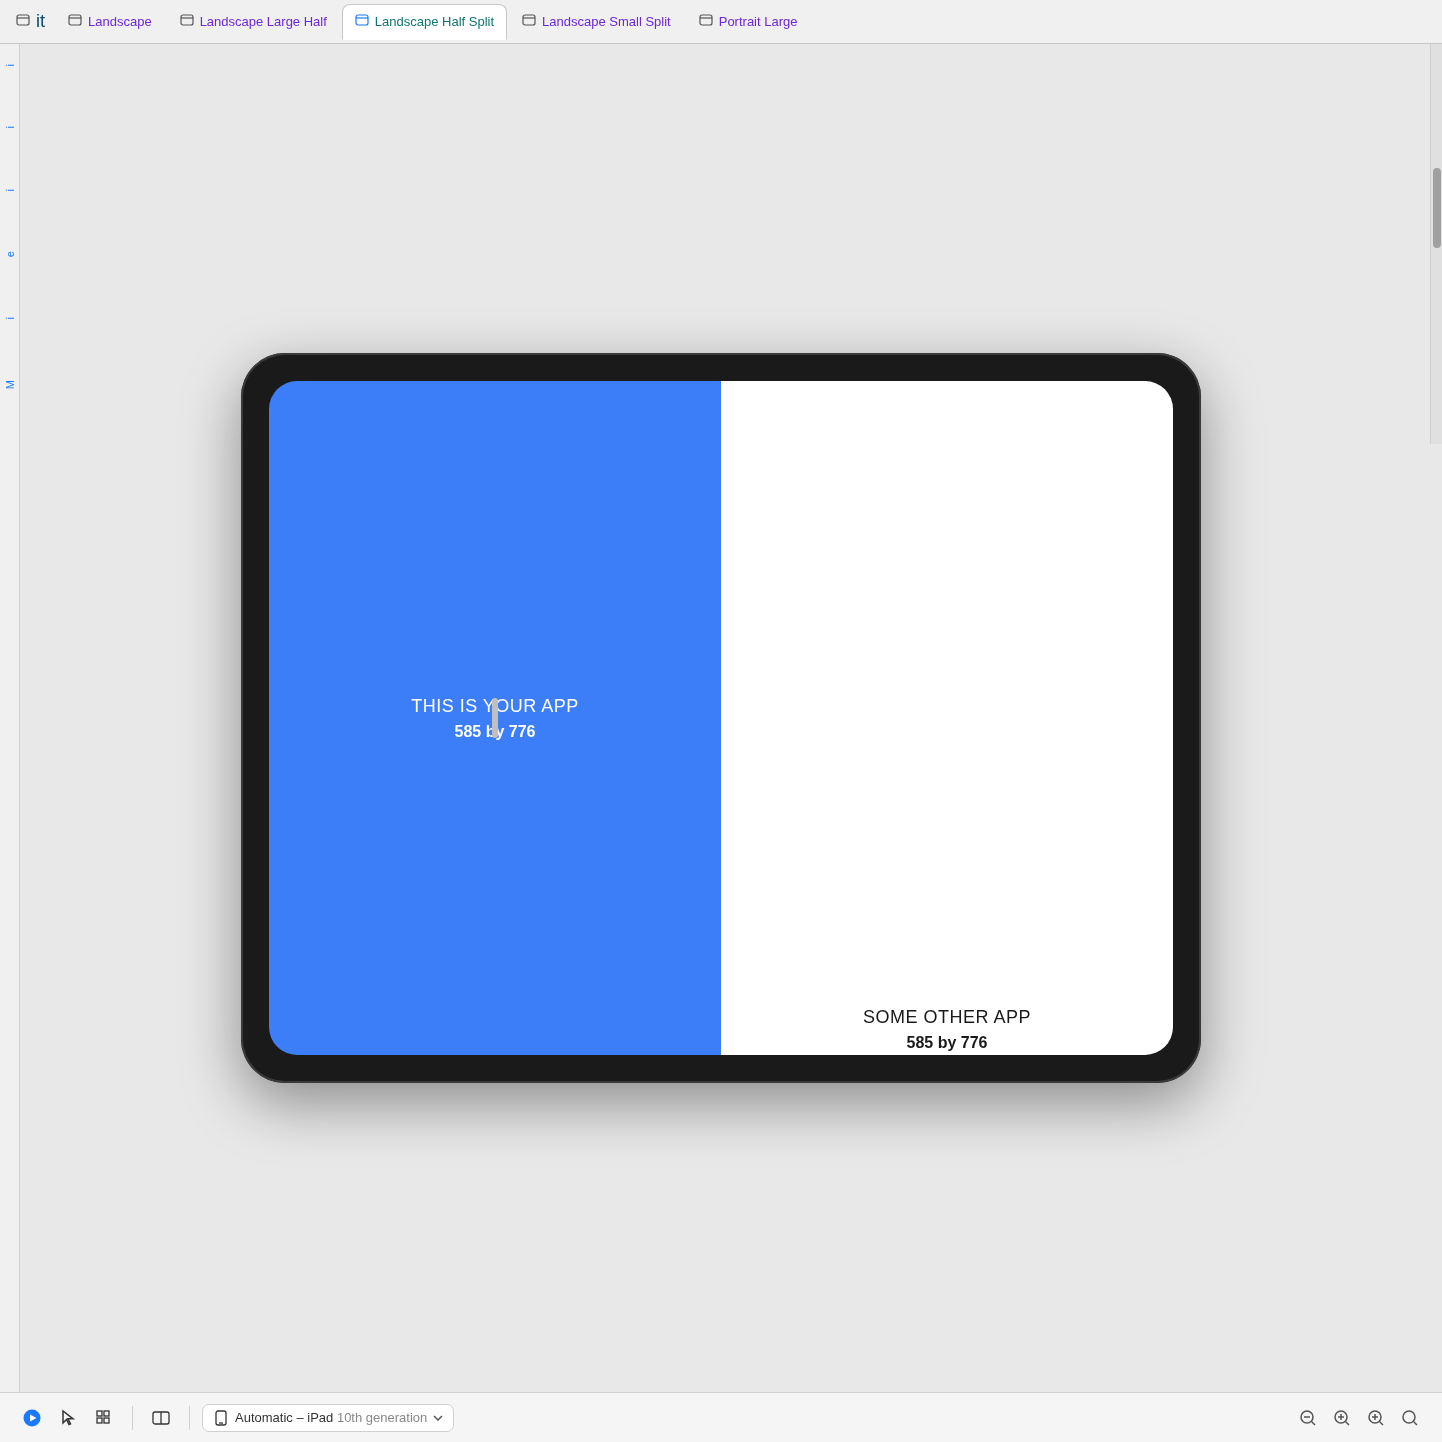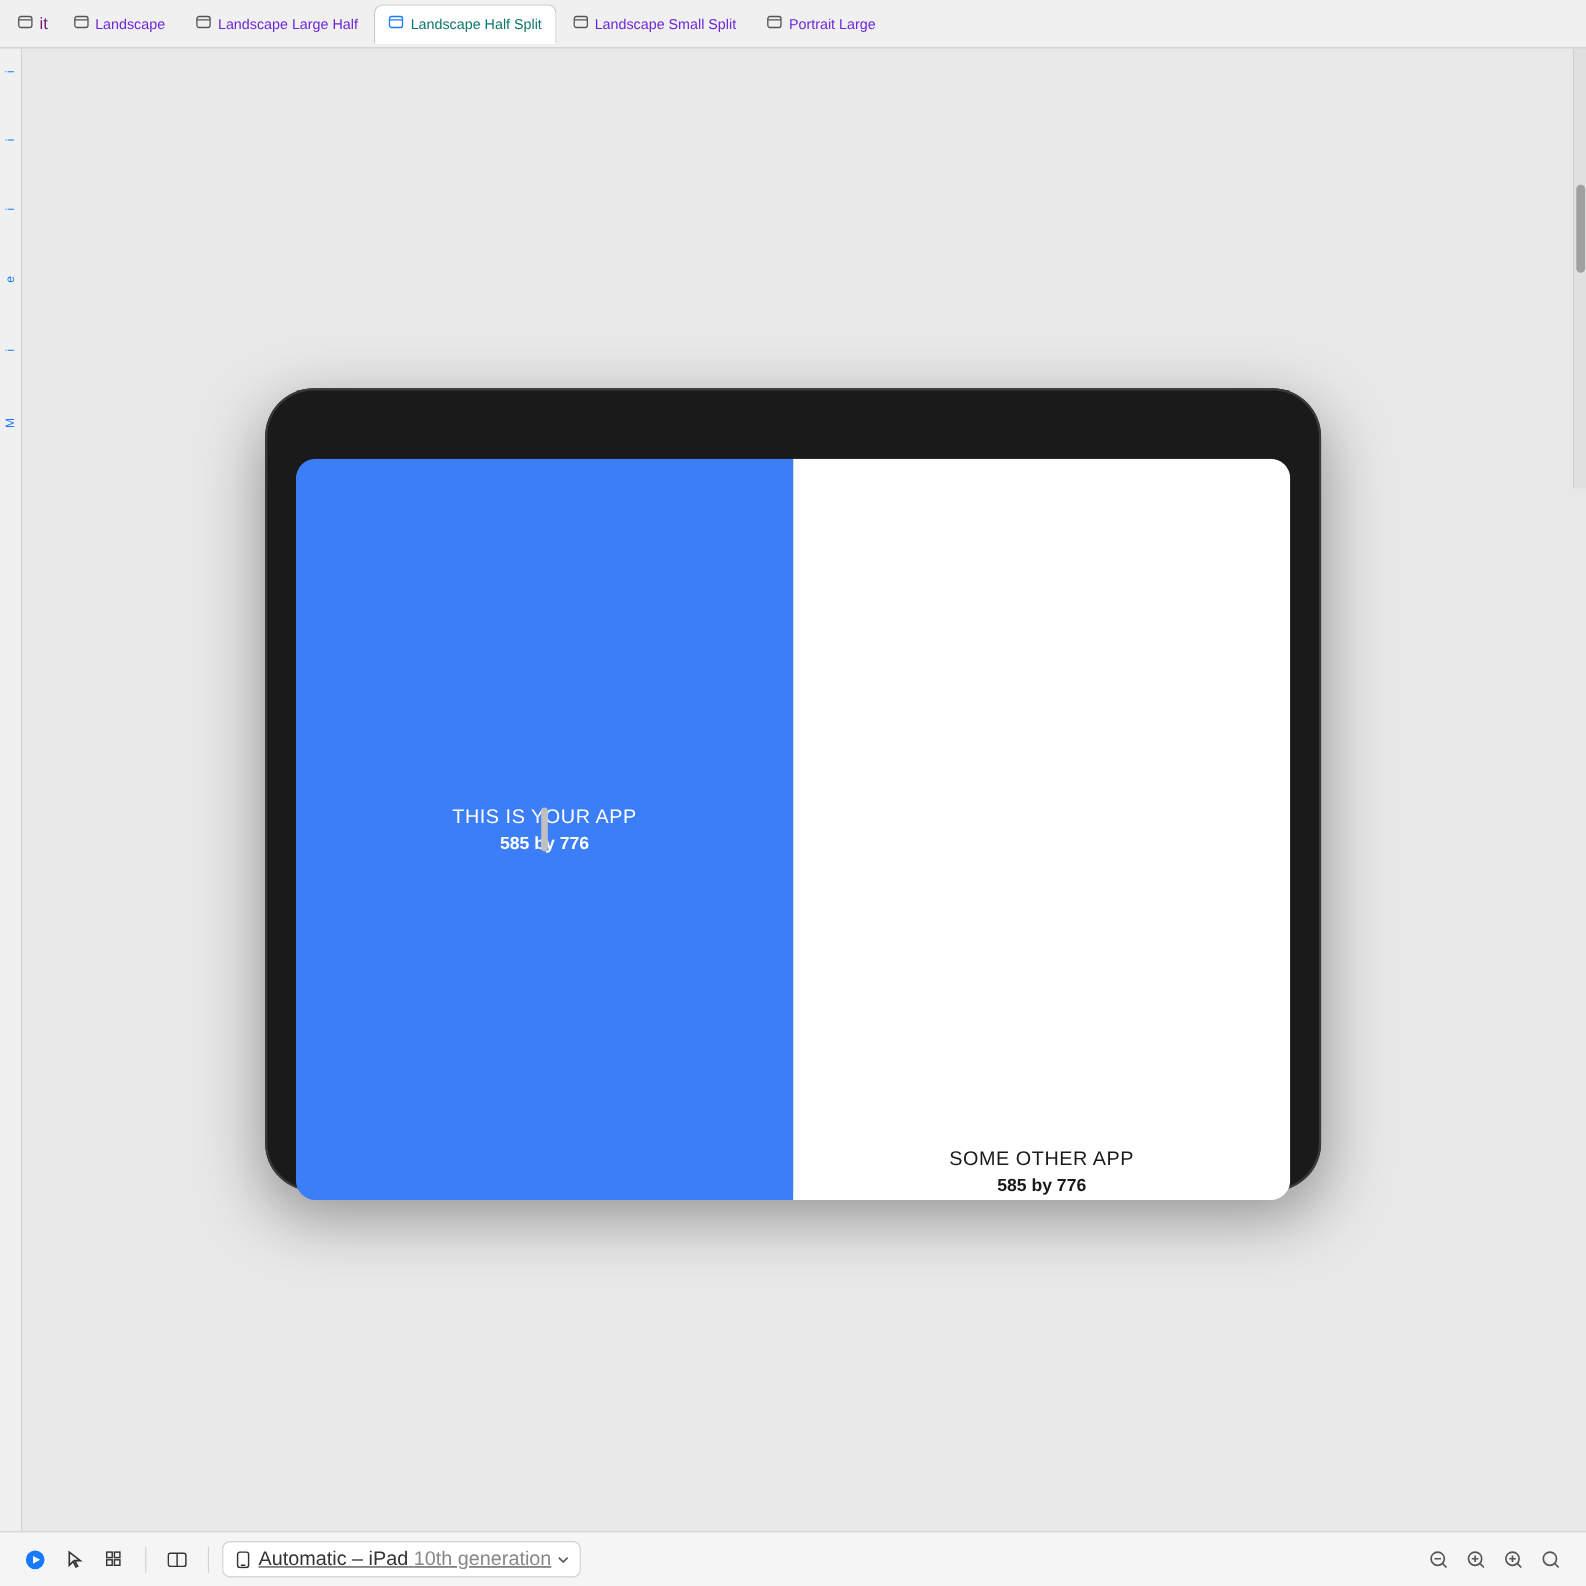--- a/index.html
+++ b/index.html
@@ -99,26 +99,25 @@
       background: #1a1a1a;
       border-radius: 44px;
       padding: 28px;
       position: relative;
       box-shadow: 0 20px 60px rgba(0,0,0,0.4), inset 0 0 0 2px #3a3a3a;
     }
 
     .ipad-screen {
       width: 100%;
       height: 100%;
-      border-radius: 18px;
+      border-radius: 28px;
       overflow: hidden;
       display: flex;
       flex-direction: row;
       position: relative;
-      margin-top: 36px;
     }
 
     .app-panel-left {
       width: 50%;
       height: 100%;
       background: #3b7ef8;
       display: flex;
       align-items: center;
       justify-content: center;
       position: relative;
@@ -247,22 +246,21 @@
       padding: 5px 10px;
       border: 1px solid #d0d0d0;
       border-radius: 7px;
       background: #ffffff;
       cursor: pointer;
       font-size: 13px;
       color: #333;
     }
 
     .device-selector-text {
-      font-size: 18px;
-      text-decoration: underline;
+      font-size: 13px;
     }
 
     .zoom-group {
       display: flex;
       align-items: center;
       gap: 2px;
       margin-left: auto;
     }
 
     .zoom-btn {
@@ -274,22 +272,22 @@
       display: flex;
       align-items: center;
       justify-content: center;
       cursor: pointer;
       font-size: 18px;
       color: #555;
     }
 
     
     .tab-partial-left {
-      font-size: 15px;
-      color: #701a75;
+      font-size: 18px;
+      color: #0c4a6e;
       padding: 5px 8px;
       display: flex;
       align-items: center;
       gap: 6px;
     }
   </style>
 </head>
 <body>
 
 <div class="tab-bar">

